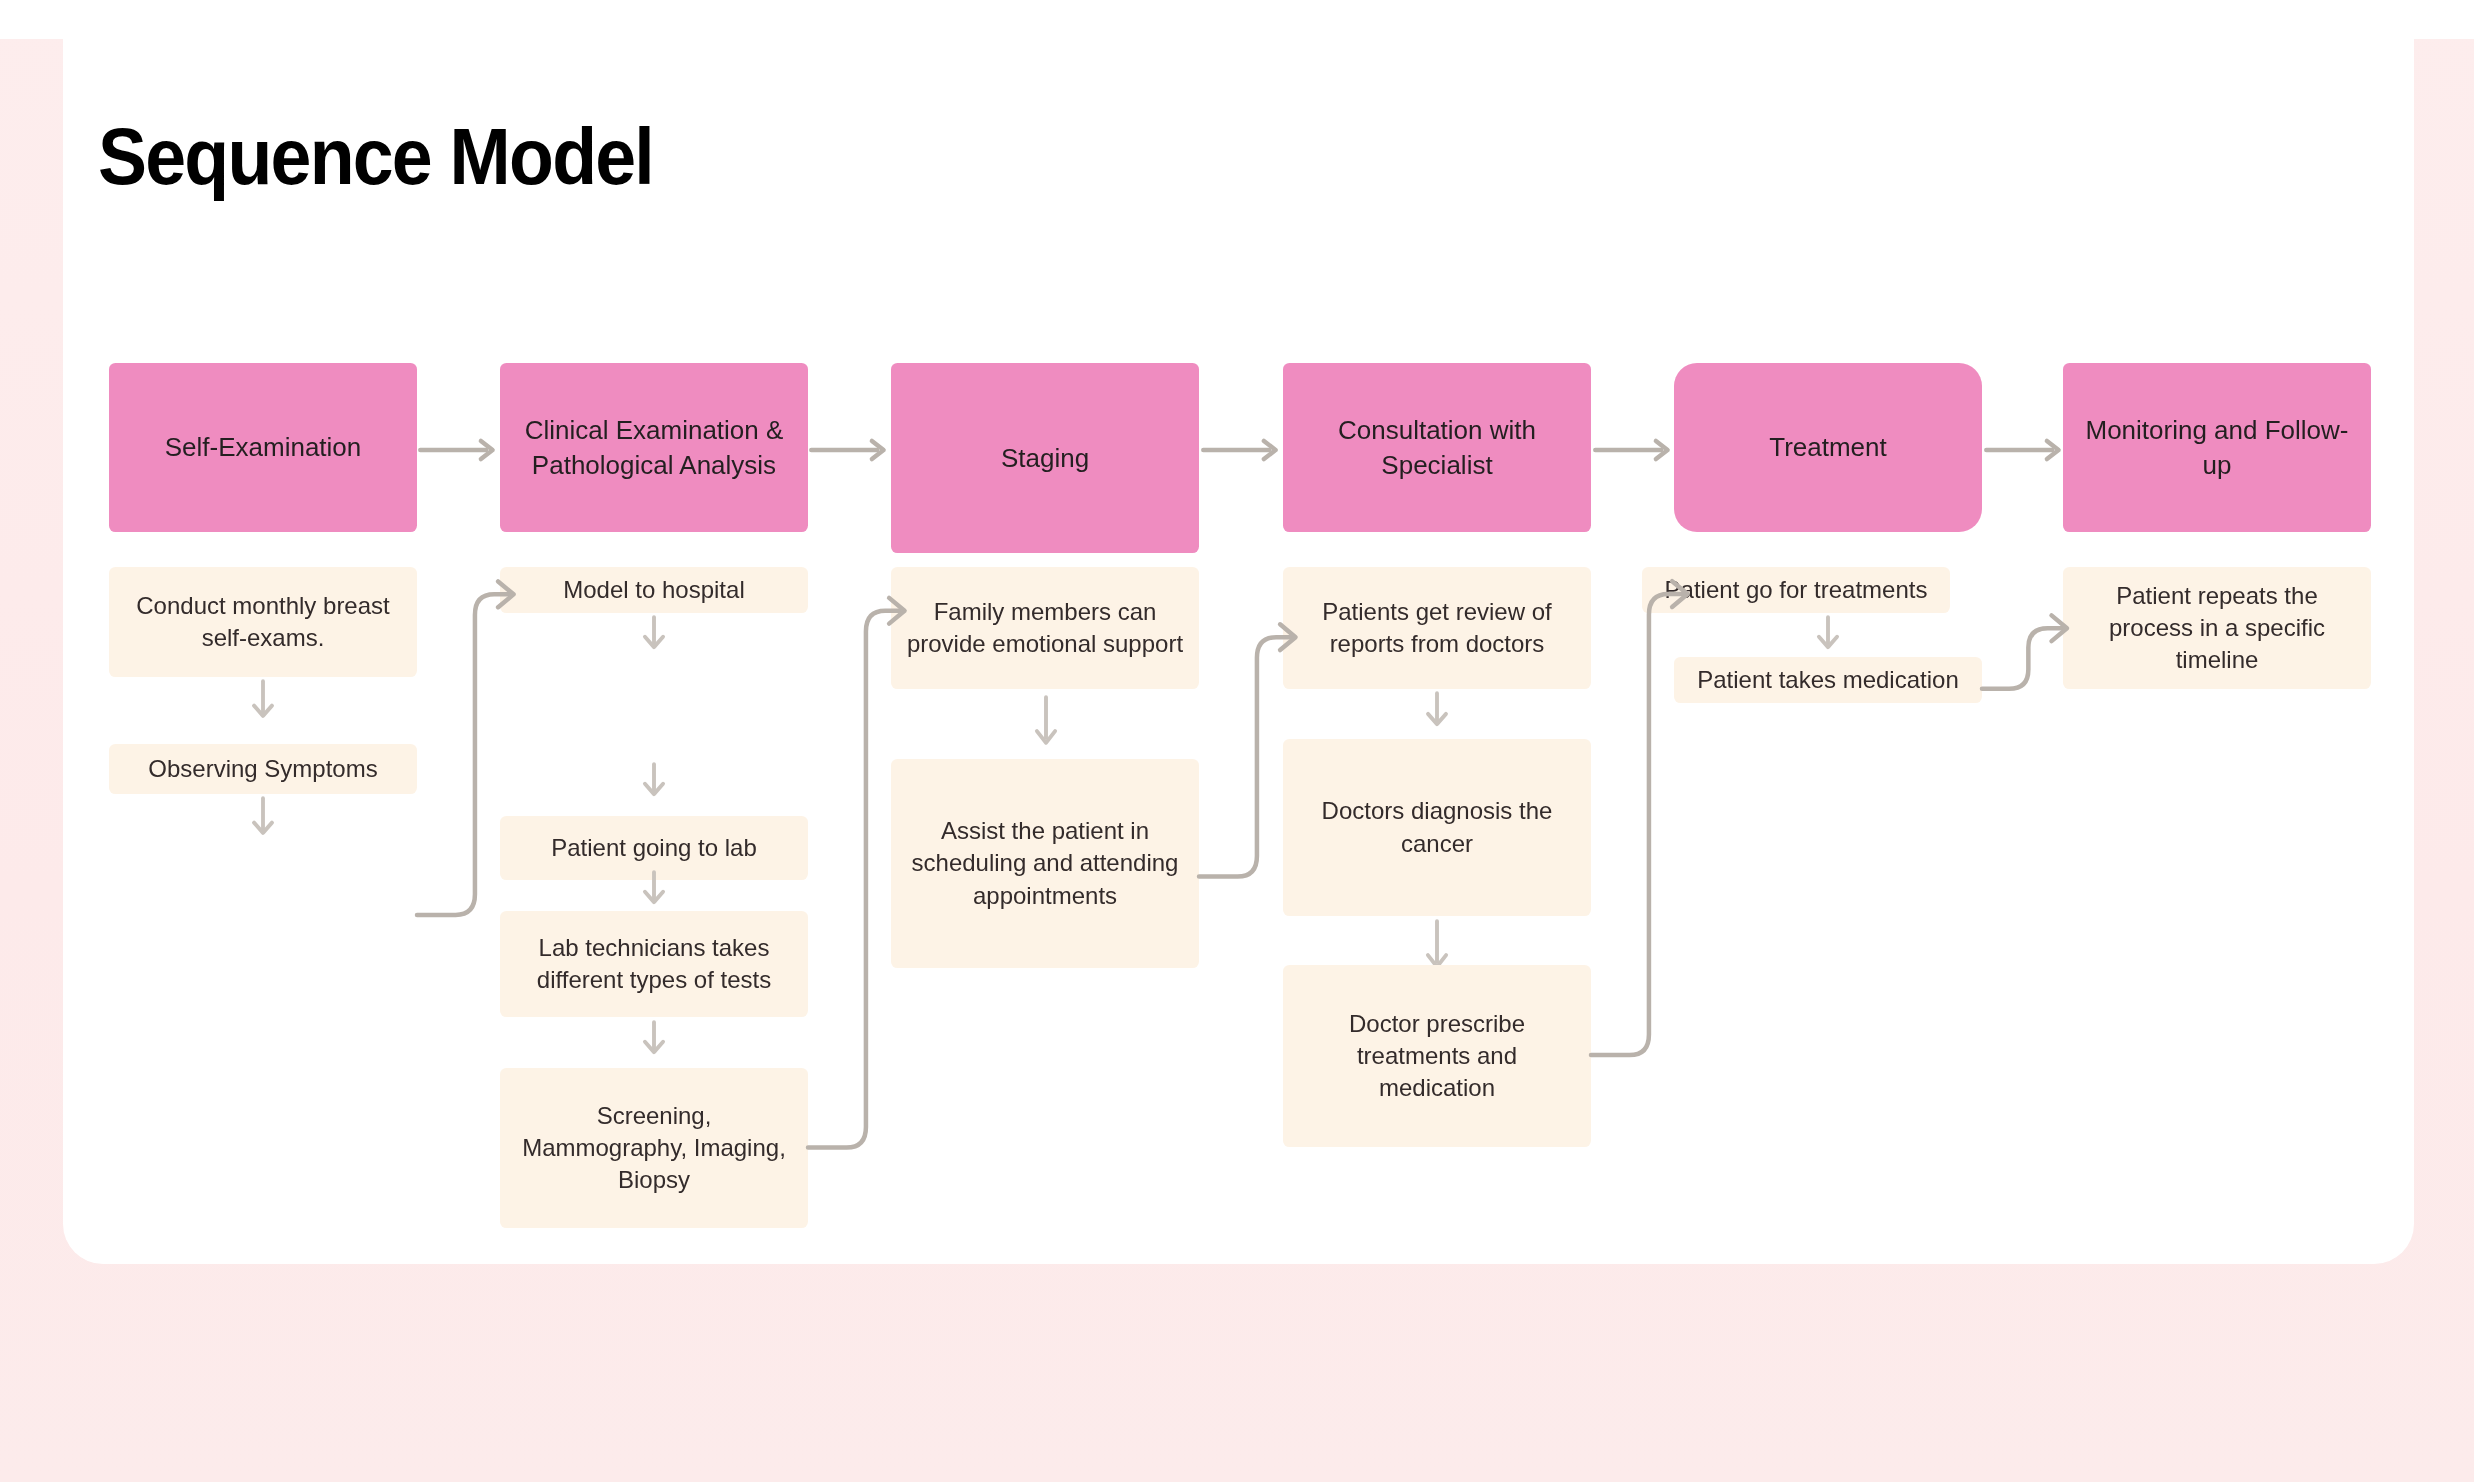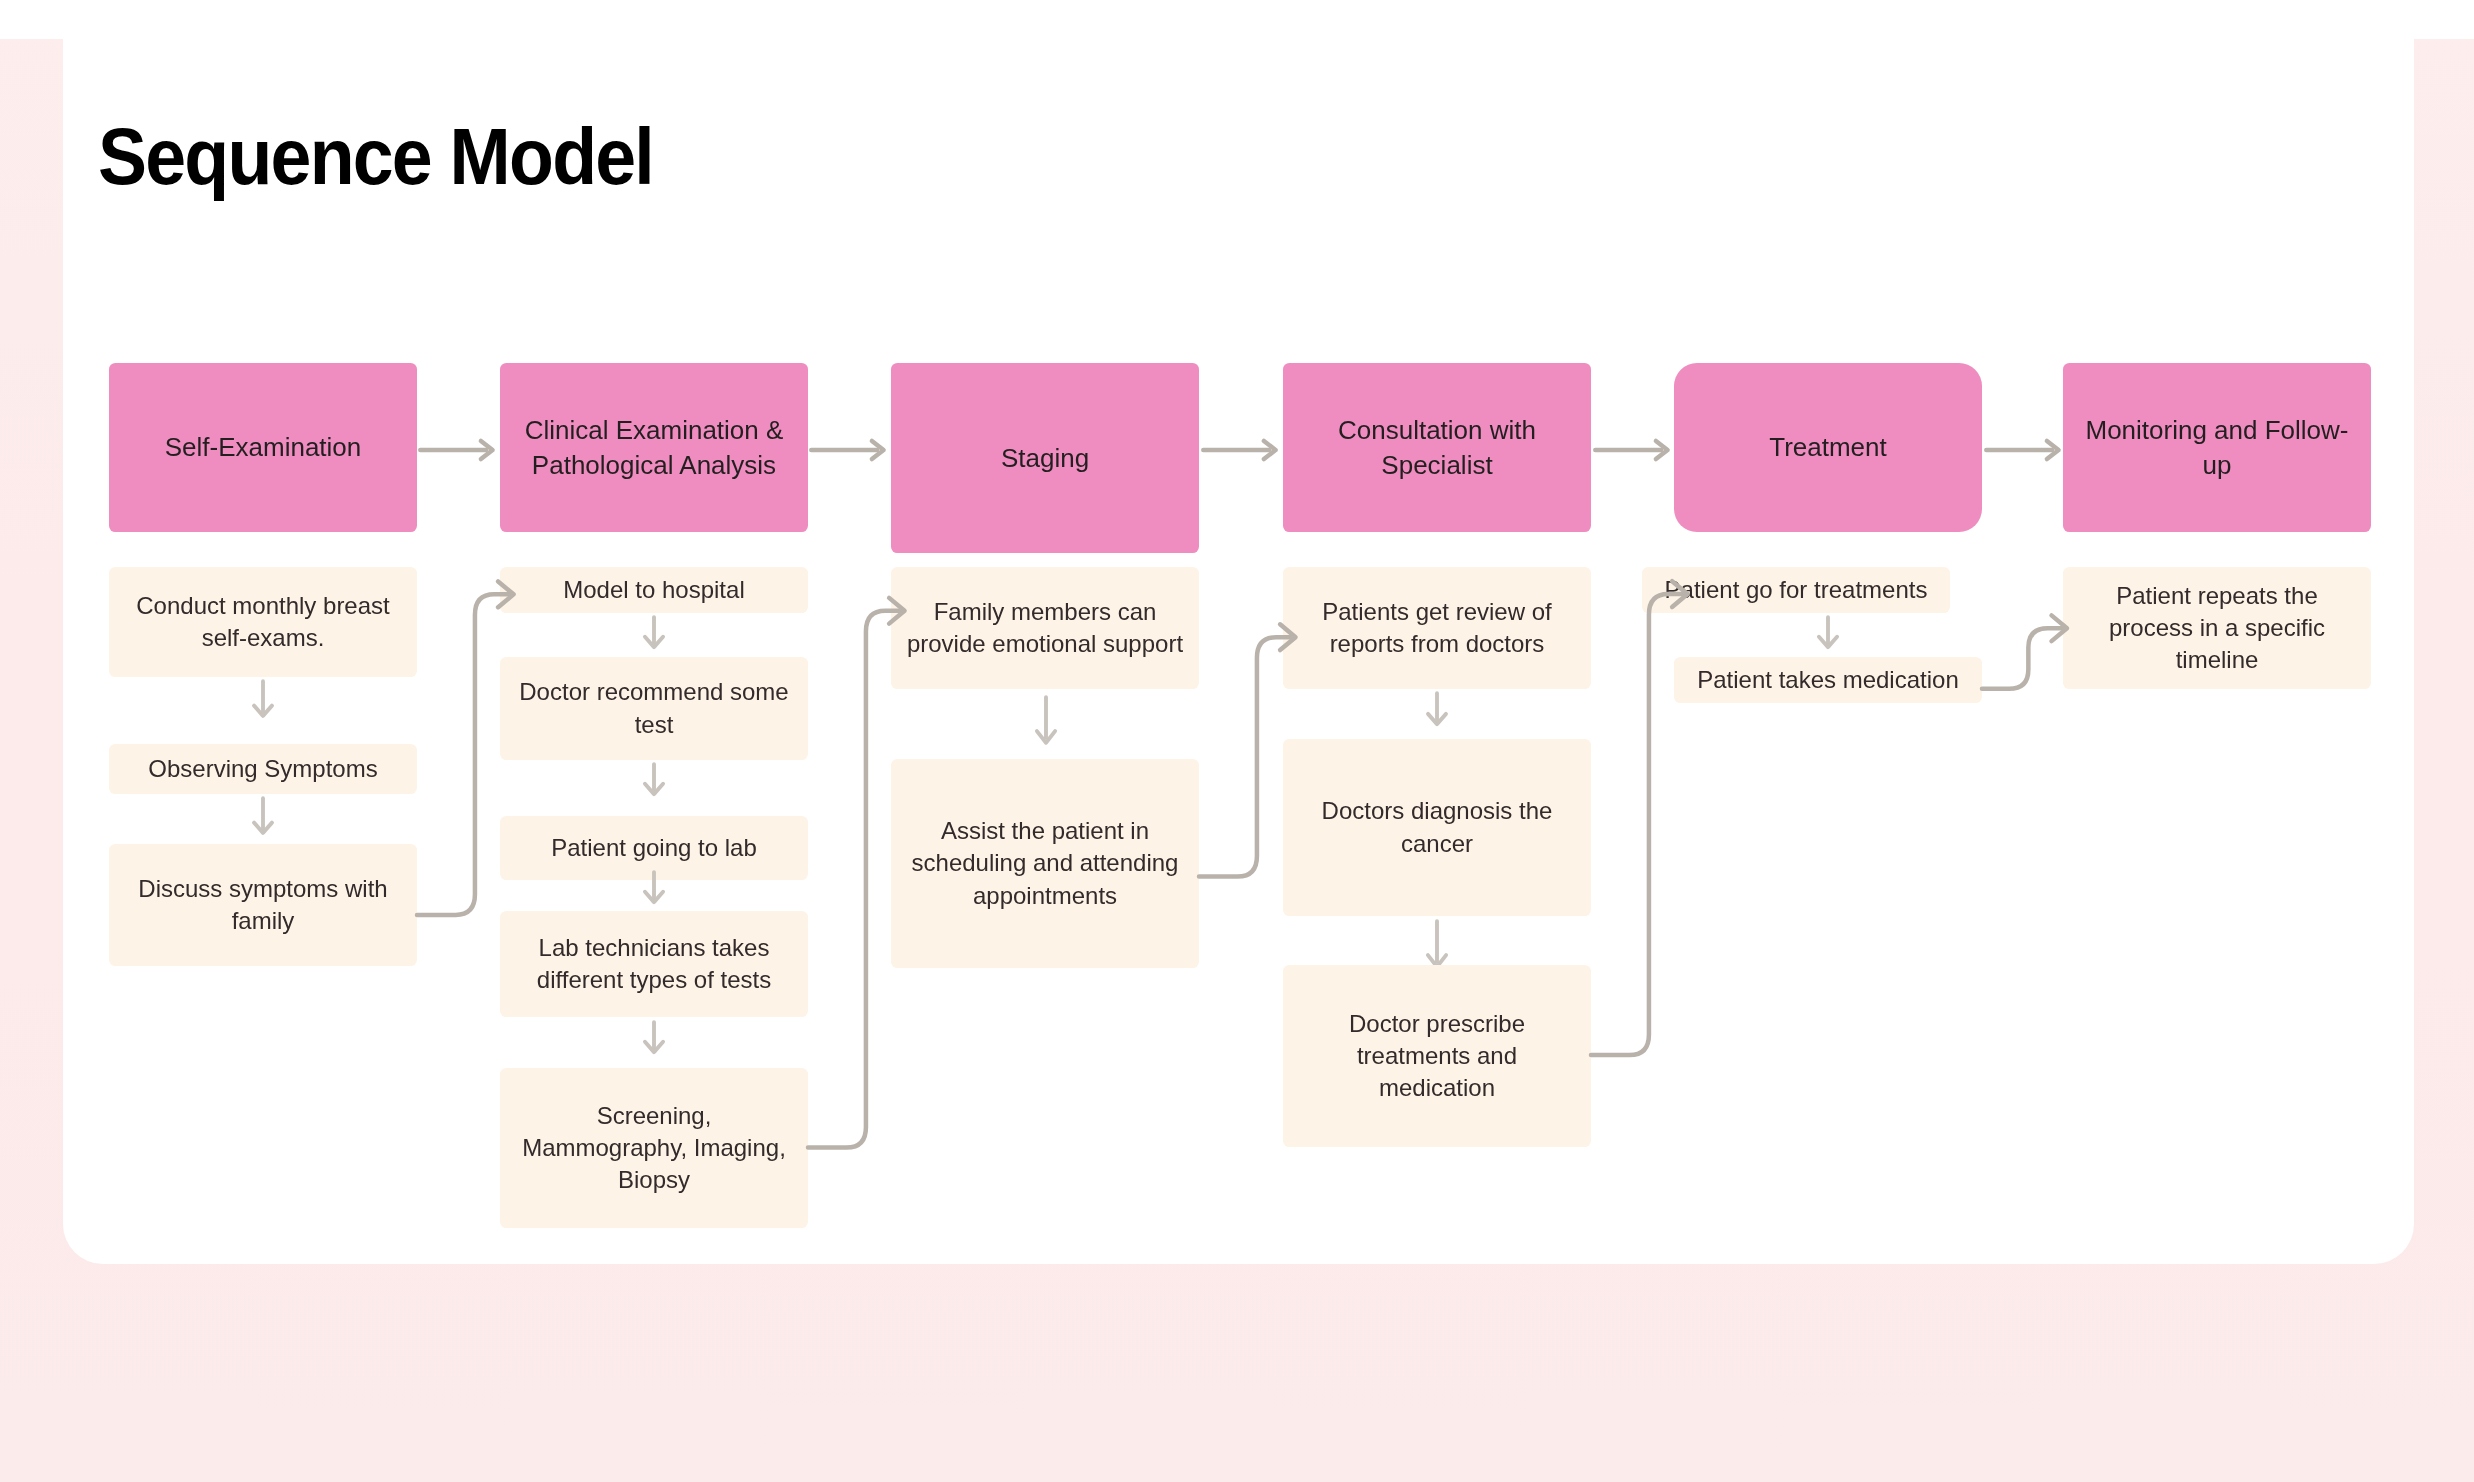--- a/index.html
+++ b/index.html
@@ -142,28 +142,26 @@
   <div class="node" style="left:109px; top:567px; width:308px; height:110px;">Conduct monthly breast self-exams.</div>
   <svg class="conn" style="left:250px; top:680px;" width="26" height="41" viewBox="0 0 40 64">
     <path d="M20 2 V50" stroke="#c9c3bd" stroke-width="6" fill="none" stroke-linecap="round"></path>
     <path d="M6 40 L20 56 L34 40" stroke="#c9c3bd" stroke-width="6" fill="none" stroke-linecap="round" stroke-linejoin="round"></path>
   </svg>
   <div class="node" style="left:109px; top:744px; width:308px; height:50px;">Observing Symptoms</div>
   <svg class="conn" style="left:250px; top:797px;" width="26" height="41" viewBox="0 0 40 64">
     <path d="M20 2 V50" stroke="#c9c3bd" stroke-width="6" fill="none" stroke-linecap="round"></path>
     <path d="M6 40 L20 56 L34 40" stroke="#c9c3bd" stroke-width="6" fill="none" stroke-linecap="round" stroke-linejoin="round"></path>
   </svg>
-  <div class="node" style="left:109px; top:844px; width:308px; height:122px;">Discuss symptoms with family</div>
 
   <div class="node" style="left:500px; top:567px; width:308px; height:46px;">Model to hospital</div>
   <svg class="conn" style="left:641px; top:616px;" width="26" height="35" viewBox="0 0 40 54">
     <path d="M20 2 V42" stroke="#c9c3bd" stroke-width="6" fill="none" stroke-linecap="round"></path>
     <path d="M6 32 L20 48 L34 32" stroke="#c9c3bd" stroke-width="6" fill="none" stroke-linecap="round" stroke-linejoin="round"></path>
   </svg>
-  <div class="node" style="left:500px; top:657px; width:308px; height:103px;">Doctor recommend some test</div>
   <svg class="conn" style="left:641px; top:763px;" width="26" height="35" viewBox="0 0 40 54">
     <path d="M20 2 V42" stroke="#c9c3bd" stroke-width="6" fill="none" stroke-linecap="round"></path>
     <path d="M6 32 L20 48 L34 32" stroke="#c9c3bd" stroke-width="6" fill="none" stroke-linecap="round" stroke-linejoin="round"></path>
   </svg>
   <div class="node" style="left:500px; top:816px; width:308px; height:64px;">Patient going to lab</div>
   <svg class="conn" style="left:641px; top:871px;" width="26" height="35" viewBox="0 0 40 54">
     <path d="M20 2 V42" stroke="#c9c3bd" stroke-width="6" fill="none" stroke-linecap="round"></path>
     <path d="M6 32 L20 48 L34 32" stroke="#c9c3bd" stroke-width="6" fill="none" stroke-linecap="round" stroke-linejoin="round"></path>
   </svg>
   <div class="node" style="left:500px; top:911px; width:308px; height:106px;">Lab technicians takes different types of tests</div>

